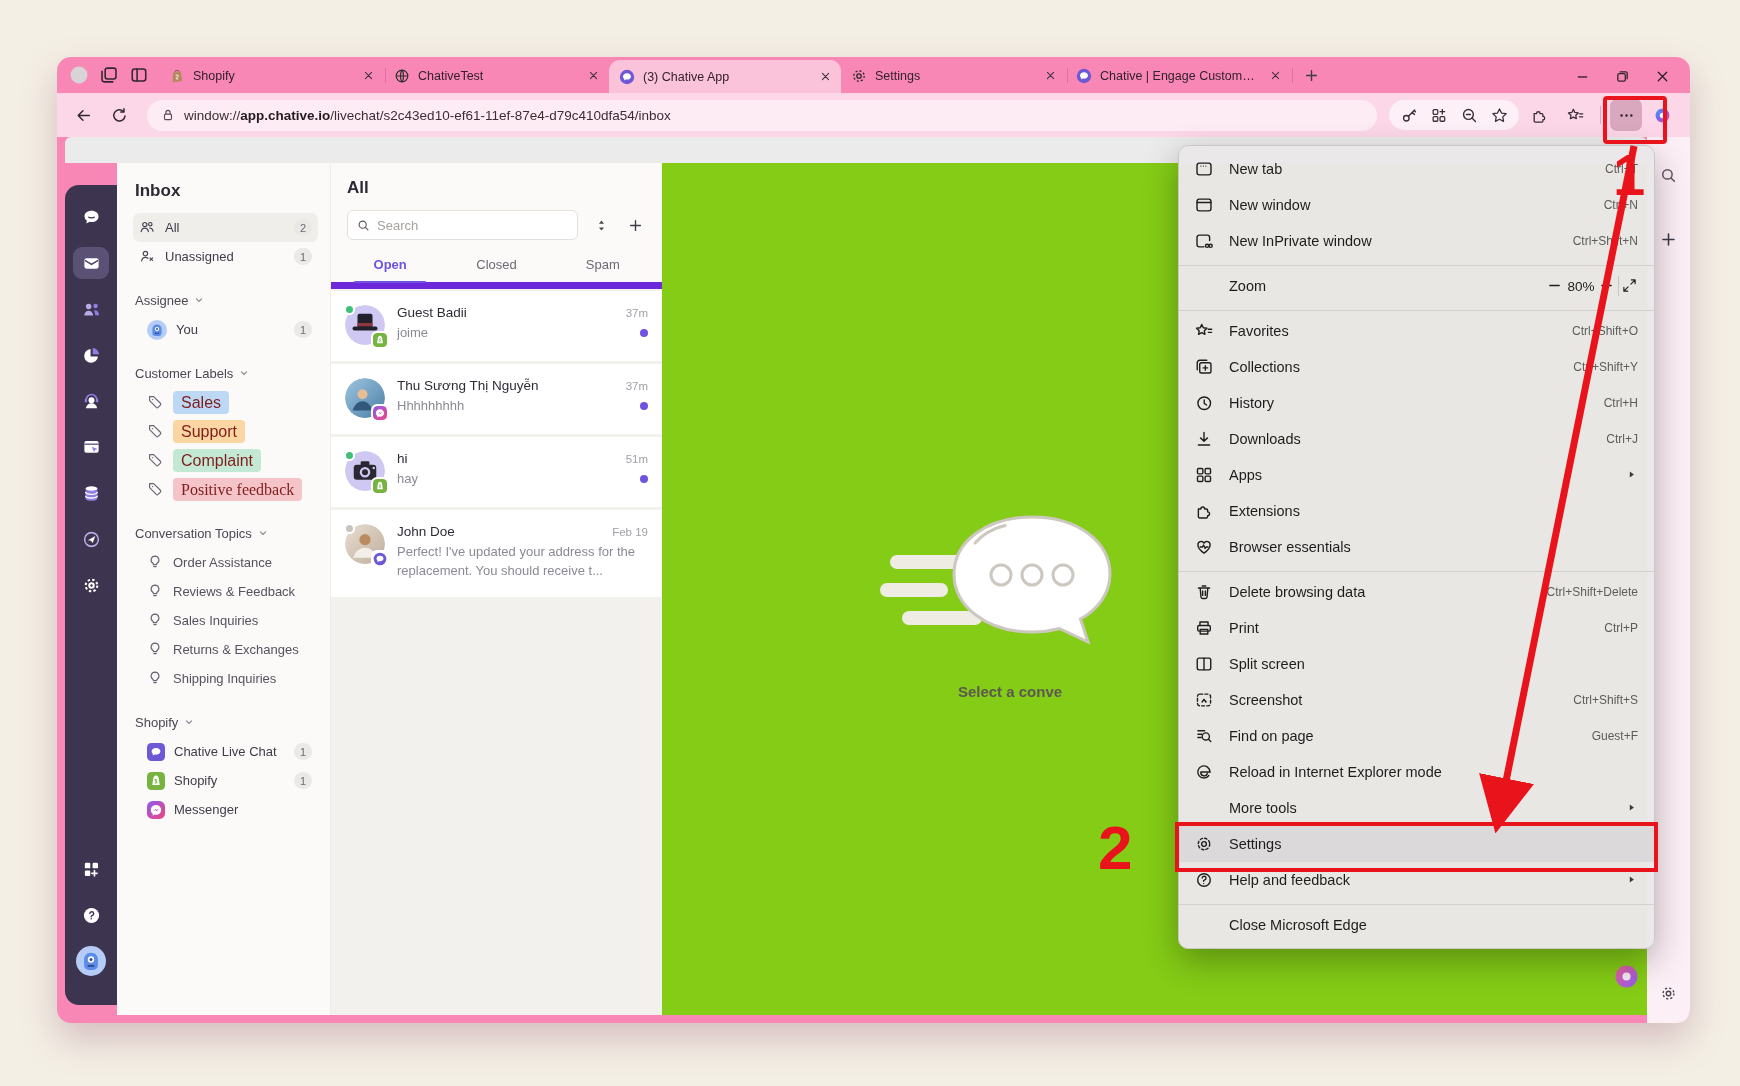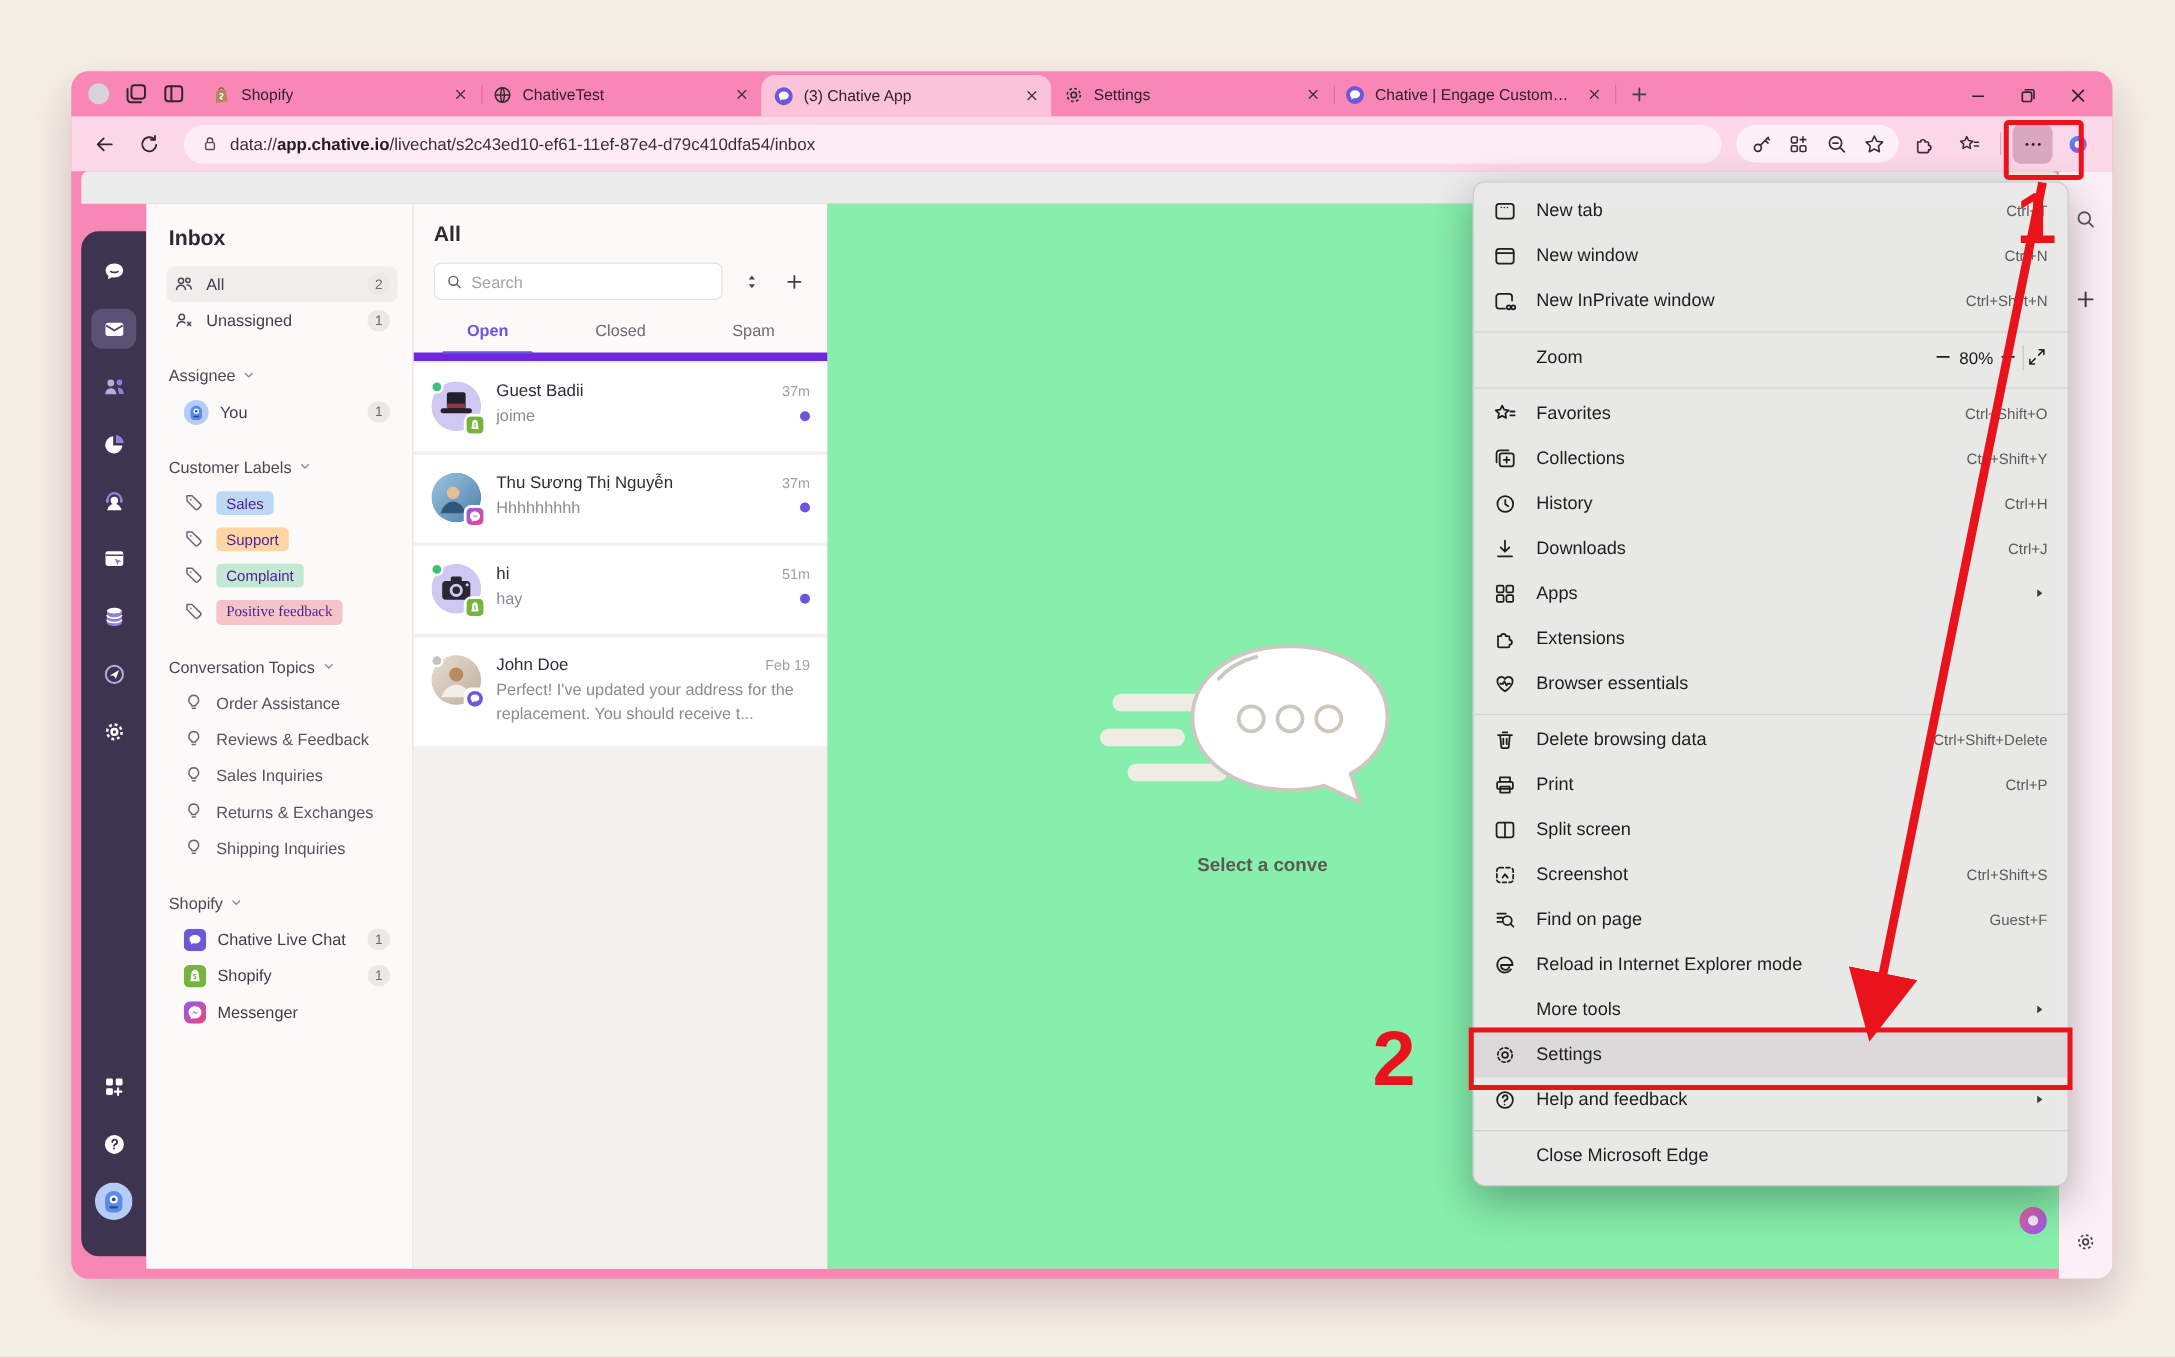--- a/index.html
+++ b/index.html
@@ -53,21 +53,21 @@
   .navtitle{font-size:17px;font-weight:700;color:#2c2935;margin-bottom:12px;padding-left:2px}
   .nrow{display:flex;align-items:center;height:29px;font-size:13px;color:#3f3b49;border-radius:7px;padding:0 6px}
   .nrow.item.selected{background:#f0eeea}
   .nico{width:17px;height:17px;margin-right:9px;display:flex;flex:none}
   .nico svg{width:16px;height:16px;display:block}
   .ncount{margin-left:auto;background:#ebe9e5;color:#6e6a76;font-size:11px;min-width:18px;height:17px;border-radius:9px;display:flex;align-items:center;justify-content:center;padding:0 5px}
   .nrow.head{margin-top:15px;padding-left:2px;color:#4b4754}
   .chev{width:13px;height:13px;margin-left:5px;display:flex}.chev svg{width:12px;height:12px}
   .nrow.you,.nrow.tag,.nrow.topic,.nrow.channel{margin-left:8px}
   .nrow.you .nico{width:20px;height:20px}.nrow.you .nico svg{width:20px;height:20px}
-  .nrow.tag .nlabel{padding:2.5px 8px;border-radius:4px;font-size:12px;color:#4c1d95}
+  .nrow.tag .nlabel{padding:2.5px 8px;border-radius:4px;font-size:16px;color:#7f1d1d}
   .nrow.topic{color:#55515e}
   .nrow.channel .nico{width:18px;height:18px}.nrow.channel .nico svg{width:18px;height:18px}
   
   .convlist{width:332px;background:#fbfaf9;border-left:1px solid #f0ede9;display:flex;flex-direction:column;flex:none}
   .clhead{padding:15px 16px 0}
   .cltitle{font-size:17px;font-weight:700;color:#2c2935}
   .clsearchrow{display:flex;align-items:center;gap:12px;margin-top:12px}
   .searchbox{flex:1;height:30px;border:1px solid #e4e1dc;border-radius:6px;background:#fff;display:flex;align-items:center;padding:10px 9px;gap:7px}
   .searchbox svg{width:13px;height:13px;flex:none}
   .searchbox input{border:none;outline:none;font-size:13px;color:#45414c;width:100%;font-family:inherit;background:transparent}
@@ -88,21 +88,21 @@
   .chbadge{position:absolute;right:-4px;bottom:-4px;width:18px;height:18px;border-radius:6px;overflow:hidden;border:2px solid #fff;background:#fff}
   .chbadge svg{width:14px;height:14px;display:block}
   .convtext{flex:1;min-width:0}
   .convtop{display:flex;align-items:baseline}
   .cname{font-size:13.5px;font-weight:400;color:#2e2b36;white-space:nowrap;overflow:hidden;text-overflow:ellipsis;flex:1}
   .ctime{font-size:11.5px;color:#a29ea8;flex:none;margin-left:8px}
   .convbottom{display:flex;align-items:flex-start;margin-top:4px}
   .cprev{flex:1;font-size:13px;color:#8d8994;line-height:1.45;display:-webkit-box;-webkit-line-clamp:2;-webkit-box-orient:vertical;overflow:hidden}
   .cdot{width:8px;height:8px;border-radius:50%;background:#6f52e0;margin:5px 0 0 8px;flex:none}
   
-  .mainarea{flex:1;background:#86efac;position:relative;min-width:0}
+  .mainarea{flex:1;background:#84cc16;position:relative;min-width:0}
   .empty{position:absolute;left:218px;top:348px;width:260px;text-align:center}
   .empty-title{margin-top:10px;font-size:15px;font-weight:700;color:#5c5950}
   .brainfloat{position:absolute;right:8px;bottom:26px;width:25px;height:25px}
   .brainfloat svg{width:25px;height:25px}
   
   .menu{position:absolute;left:1178px;top:145px;width:477px;background:rgba(234,232,232,.98);border:1px solid #cac7c7;border-radius:10px;box-shadow:0 12px 34px rgba(0,0,0,.3);padding:5px 0;z-index:40}
   .mrow{display:flex;align-items:center;height:36px;padding:0 16px;font-size:14.5px;color:#1d1d1d}
   .mico{width:19px;height:19px;margin-right:15px;flex:none}
   .mico svg{width:18px;height:18px;display:block}
   .mlabel{flex:1;white-space:nowrap}
@@ -274,21 +274,21 @@
             <path d="M12.2 1.6v3h-3"></path>
           </svg>
         </span>
       <div class="addr">
         <span style="display:flex">
             <svg viewBox="0 0 16 16" fill="none" stroke="#5a4a54" stroke-width="1.3">
               <rect x="4" y="7" width="8" height="6.3" rx="1.3"></rect>
               <path d="M5.6 7V5.1a2.4 2.4 0 0 1 4.8 0V7"></path>
             </svg>
           </span>
-        <span class="url"><span>data://</span><span class="dom">app.chative.io</span><span>/livechat/s2c43ed10-ef61-11ef-87e4-d79c410dfa54/inbox</span></span>
+        <span class="url"><span>window://</span><span class="dom">app.chative.io</span><span>/livechat/s2c43ed10-ef61-11ef-87e4-d79c410dfa54/inbox</span></span>
       </div>
       <div class="iconpill">
 
           <span class="tbtn">
             <svg viewBox="0 0 16 16" fill="none" stroke="#3a2e38" stroke-width="1.3" stroke-linecap="round">
               <circle cx="5" cy="10.6" r="2.6"></circle>
               <path d="M7 8.6l5.8-5.8M10.6 5l2 2M12.4 3.2l1.2 1.2"></path>
             </svg>
           </span>
 

